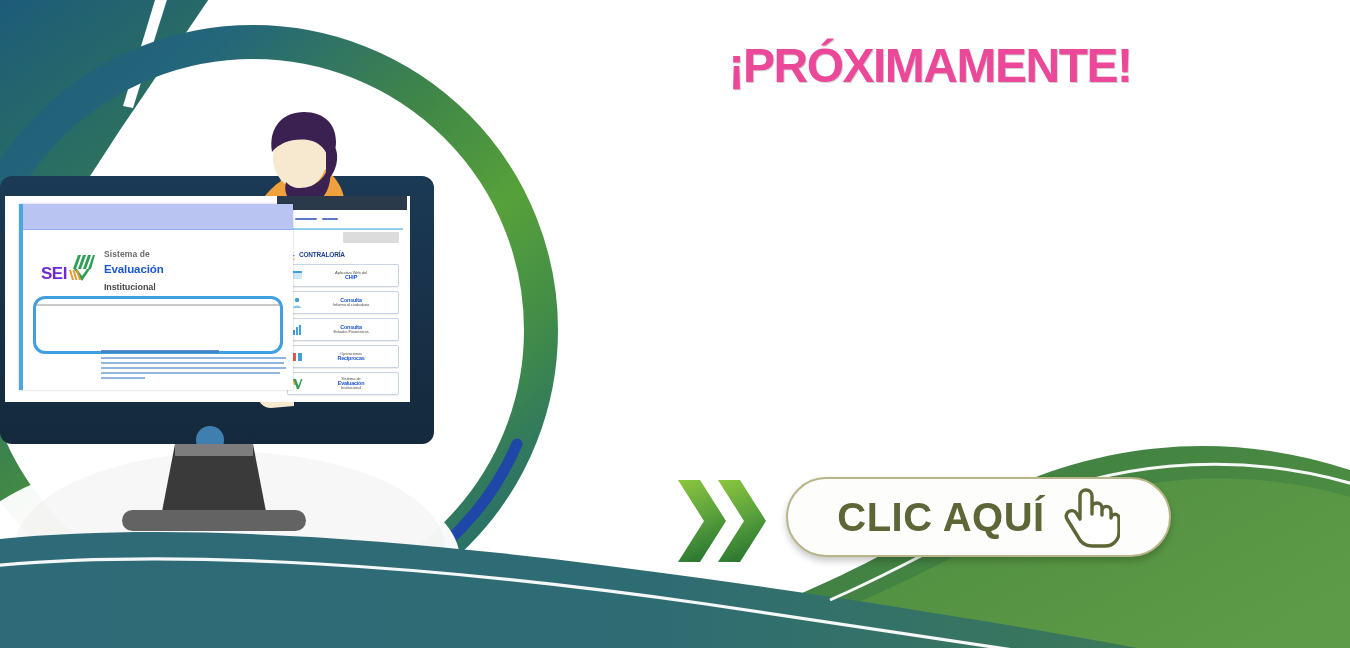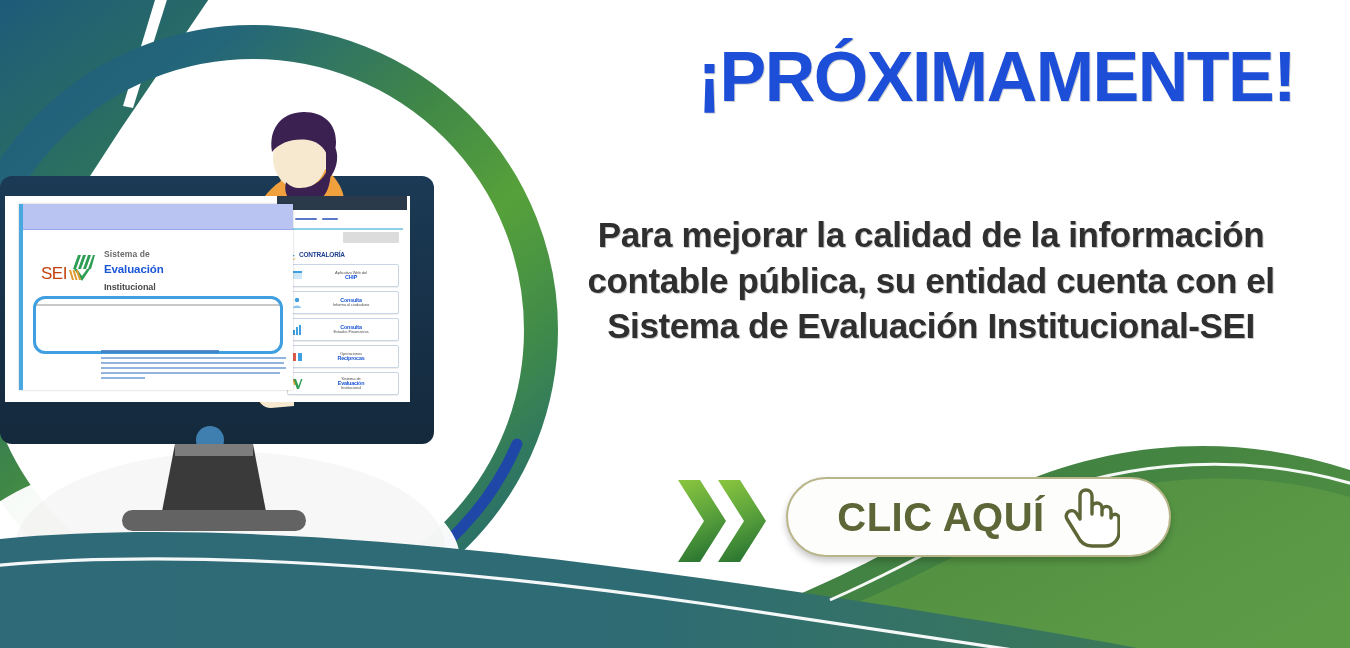--- a/index.html
+++ b/index.html
@@ -49,21 +49,21 @@
     background:#b9c4f2;
     border-bottom:1px solid #9aa8e8;
   }
   #mini-logo-row {
     display:flex; align-items:center;
     padding:14px 0 6px 18px;
     gap:9px;
   }
   .sei-mark { display:flex; align-items:flex-end; gap:2px; }
   .sei-letters {
-    font-size:17px; font-weight:normal; color:#c2410c;
+    font-size:17px; font-weight:bold; color:#6d28d9;
     letter-spacing:-.5px; line-height:1;
     font-family:"Liberation Sans", sans-serif;
   }
   .sei-bars { position:relative; width:26px; height:28px; }
   .sei-bars svg { position:absolute; inset:0; }
   .sei-words { line-height:1.02; }
   .sei-l1 { font-size:8.5px; color:#6b6b6b; font-weight:bold; letter-spacing:.1px; }
   .sei-l2 { font-size:11.5px; color:#1b56d6; font-weight:bold; letter-spacing:-.1px; }
   .sei-l3 { font-size:9px; color:#4a4a4a; font-weight:bold; letter-spacing:-.1px; }
   #mini-rule { height:2px; background:#c9c9c9; margin:5px 12px 0 12px; }
@@ -119,24 +119,24 @@
   .mi-ico { width:12px; height:14px; flex:0 0 12px; }
   .mi-lbl { line-height:1.0; flex:1; text-align:center; }
   .mi-l-sm { font-size:4.1px; color:#555; letter-spacing:-.1px; display:block; }
   .mi-l-bg { font-size:5.4px; color:#1b56d6; font-weight:bold; letter-spacing:-.2px; display:block; }
 
   
   #headline {
     position:absolute;
     left:565px; top:42px;
     width:730px;
-    text-align:right;
-    font-size:70px;
+    text-align:center;
+    font-size:48px;
     font-weight:bold;
-    color:#1d4ed8;
+    color:#ec4899;
     letter-spacing:-1.5px;
     line-height:1.0;
     font-family:"Liberation Sans", sans-serif;
     text-shadow:1px 1px 0 rgba(0,0,0,.18);
   }
   #subcopy {
     position:absolute;
     left:575px; top:212px;
     width:712px;
     text-align:center;
@@ -413,21 +413,20 @@
           <div class="mtl" style="width:97%"></div>
           <div class="mtl" style="width:24%"></div>
         </div>
       </div>
 
     </div>
   </div>
 
   <div id="headline">¡PRÓXIMAMENTE!</div>
 
-  <div id="subcopy">Para mejorar la calidad de la información contable pública, su entidad cuenta con el Sistema de Evaluación Institucional-SEI</div>
 
   <svg id="chevrons" viewBox="0 0 92 86">
     <defs>
       <linearGradient id="gChev" x1="0" y1="0" x2="0.25" y2="1">
         <stop offset="0%" stop-color="#8cc63f"></stop>
         <stop offset="55%" stop-color="#5ba23c"></stop>
         <stop offset="100%" stop-color="#2f7a33"></stop>
       </linearGradient>
     </defs>
     <path d="M 2 2 L 24 2 L 50 43 L 24 84 L 2 84 L 28 43 Z" fill="url(#gChev)"></path>

